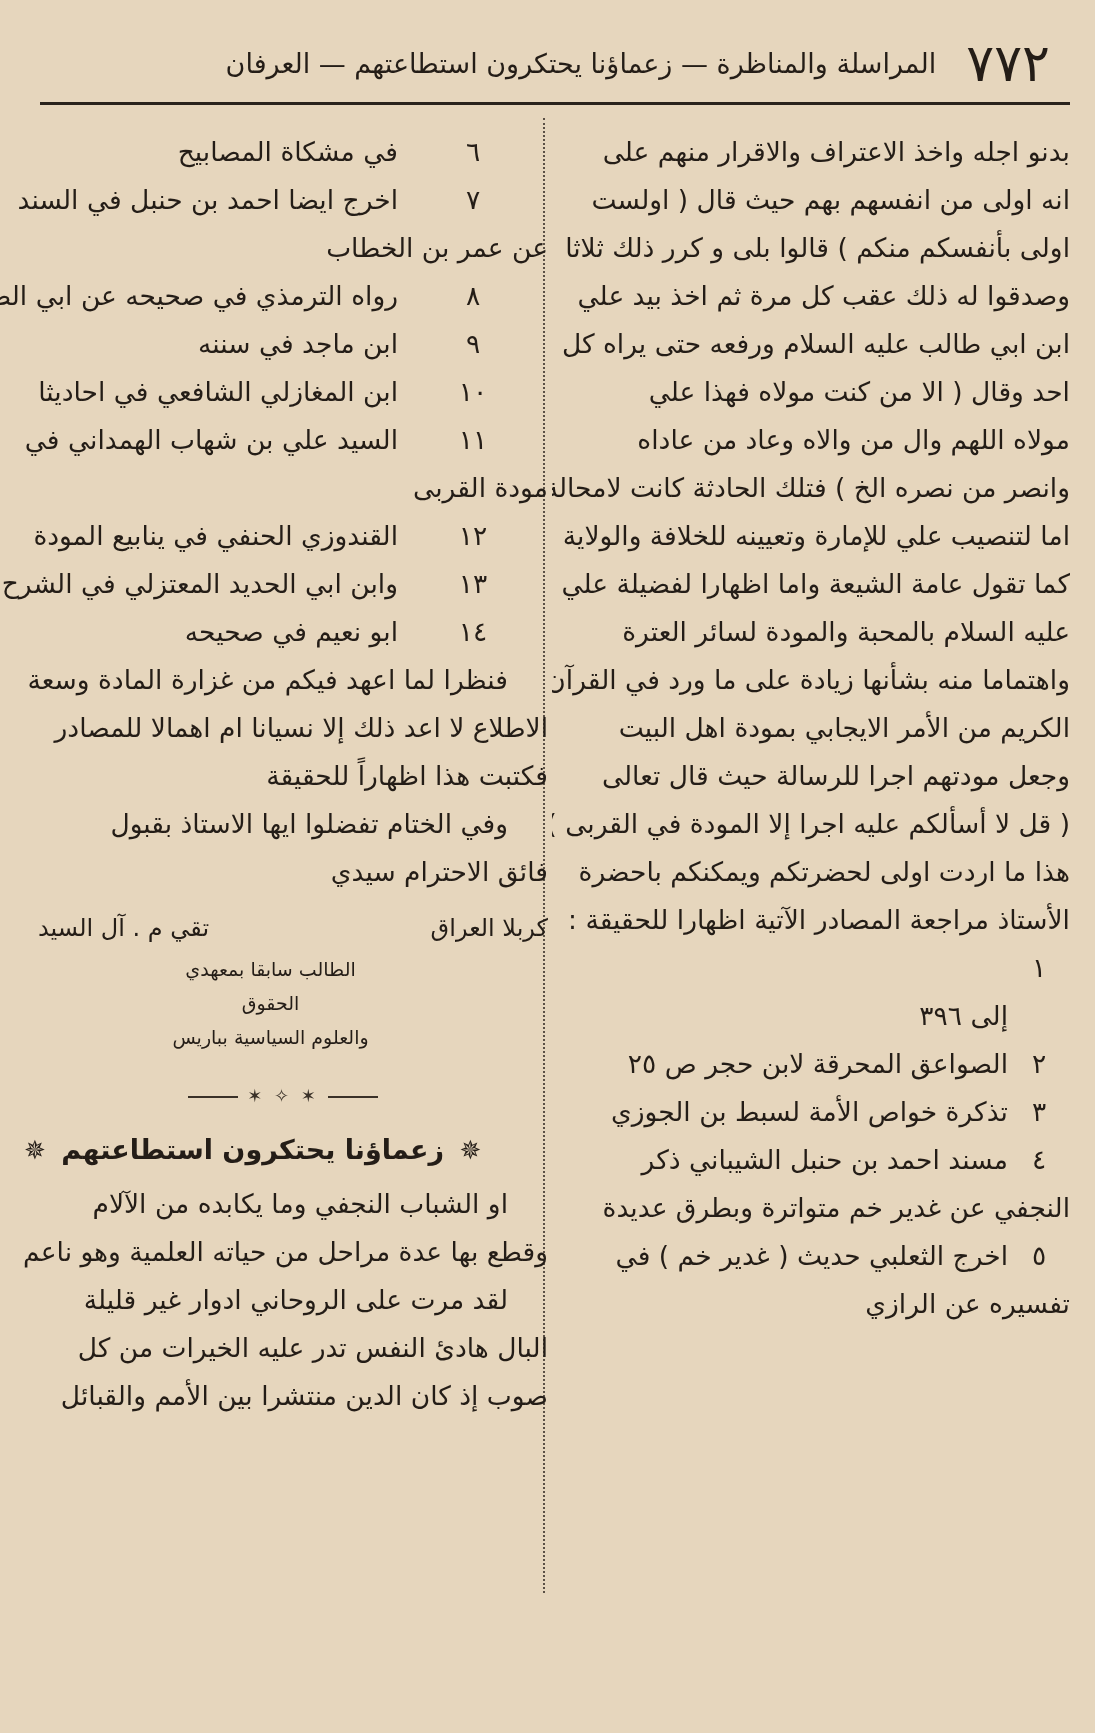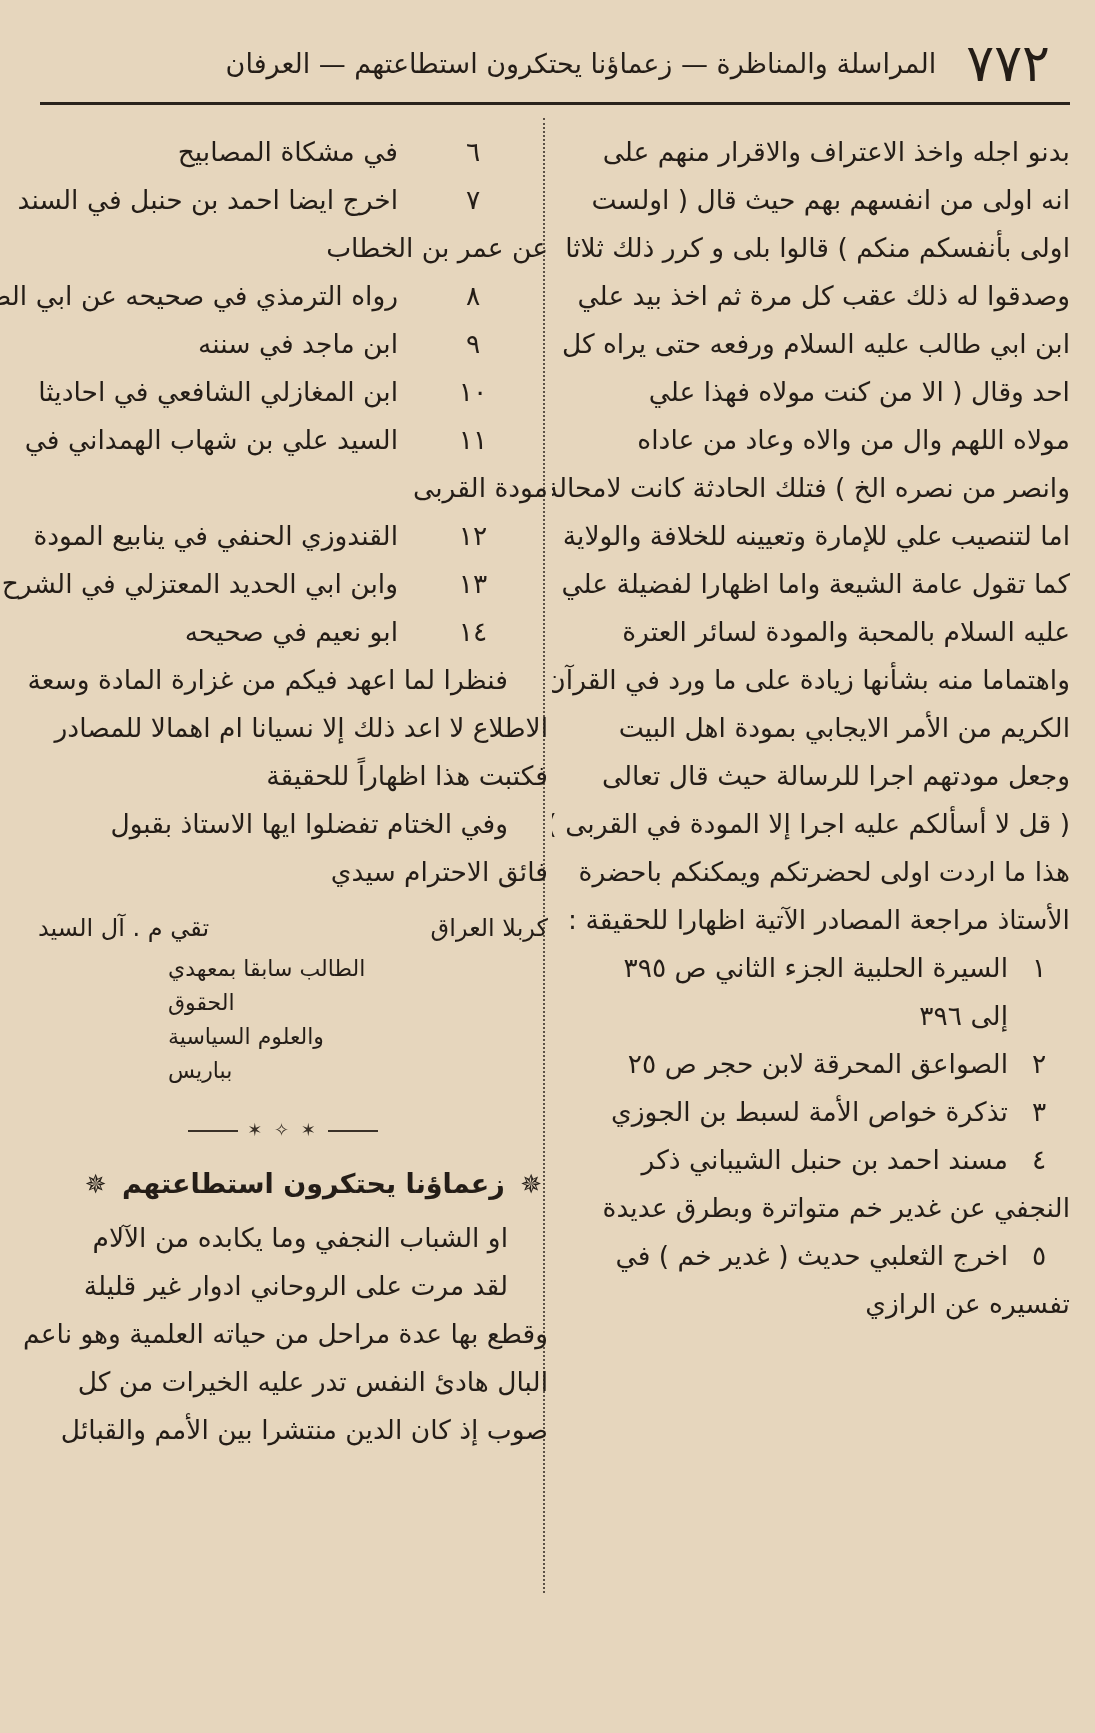--- a/index.html
+++ b/index.html
@@ -30,27 +30,27 @@
     position: absolute; top: 118px; bottom: 140px; left: 543px;
     border-left: 2px dotted #5a5045;
   }
   .line { white-space: nowrap; overflow: hidden; text-align: justify; }
   .indent { padding-right: 40px; }
   .item { display: flex; white-space: nowrap; }
   .item .num { width: 62px; flex: none; text-align: center; }
   .item.deep .num { width: 150px; text-align: center; }
   .cont { white-space: nowrap; }
   .sig-row { display: flex; justify-content: space-between; font-size: 24px; padding-top: 8px; }
-  .sig-sub { font-size: 22px; line-height: 34px; padding-left: 150px; text-align: left; margin-right: 175px; }
+  .sig-sub { font-size: 19px; line-height: 34px; padding-left: 150px; text-align: center; margin-right: 175px; }
   .ornament {
     margin: 18px auto 6px auto; width: 280px; text-align: center; color: #3a3128;
     font-size: 18px; letter-spacing: 3px;
   }
   .ornament .bar { display: inline-block; width: 50px; border-top: 2px solid #3a3128; vertical-align: middle; }
-  .article-title { text-align: right; font-size: 27px; font-weight: bold; margin: 4px 0 6px 0; }
+  .article-title { text-align: left; font-size: 27px; font-weight: bold; margin: 4px 0 6px 0; }
   .star { font-size: 26px; margin: 0 6px; }
 </style>
 </head>
 <body>
 
 <div class="page">
 
   <div class="header">
     <span class="page-num">٧٧٢</span>
     <span class="running-title">المراسلة والمناظرة — زعماؤنا يحتكرون استطاعتهم — العرفان</span>
@@ -73,21 +73,20 @@
     <div class="line">عليه السلام بالمحبة والمودة لسائر العترة</div>
     <div class="line">واهتماما منه بشأنها زيادة على ما ورد في القرآن</div>
     <div class="line">الكريم من الأمر الايجابي بمودة اهل البيت</div>
     <div class="line">وجعل مودتهم اجرا للرسالة حيث قال تعالى</div>
     <div class="line">( قل لا أسألكم عليه اجرا إلا المودة في القربى )</div>
     <div class="line">هذا ما اردت اولى لحضرتكم ويمكنكم باحضرة</div>
     <div class="line">الأستاذ مراجعة المصادر الآتية اظهارا للحقيقة :</div>
 
     <div class="item">
       <span class="num">١</span>
-      <span>السيرة الحلبية الجزء الثاني ص ٣٩٥</span>
     </div>
     <div class="cont indent" style="padding-right:62px">إلى ٣٩٦</div>
     <div class="item">
       <span class="num">٢</span>
       <span>الصواعق المحرقة لابن حجر ص ٢٥</span>
     </div>
     <div class="item">
       <span class="num">٣</span>
       <span>تذكرة خواص الأمة لسبط بن الجوزي</span>
     </div>
@@ -161,19 +160,19 @@
       <span>✶ ✧ ✶</span>
       <span class="bar"></span>
     </div>
 
     <div class="article-title">
       <span class="star">✵</span>
       <span>زعماؤنا يحتكرون استطاعتهم</span>
       <span class="star">✵</span>
     </div>
     <div class="line indent">او الشباب النجفي وما يكابده من الآلام</div>
+    <div class="line">وقطع بها عدة مراحل من حياته العلمية وهو ناعم</div>
     <div class="line indent">لقد مرت على الروحاني ادوار غير قليلة</div>
-    <div class="line">وقطع بها عدة مراحل من حياته العلمية وهو ناعم</div>
     <div class="line">البال هادئ النفس تدر عليه الخيرات من كل</div>
     <div class="line">صوب إذ كان الدين منتشرا بين الأمم والقبائل</div>
   </div>
 
 </div>
 
 </body></html>

